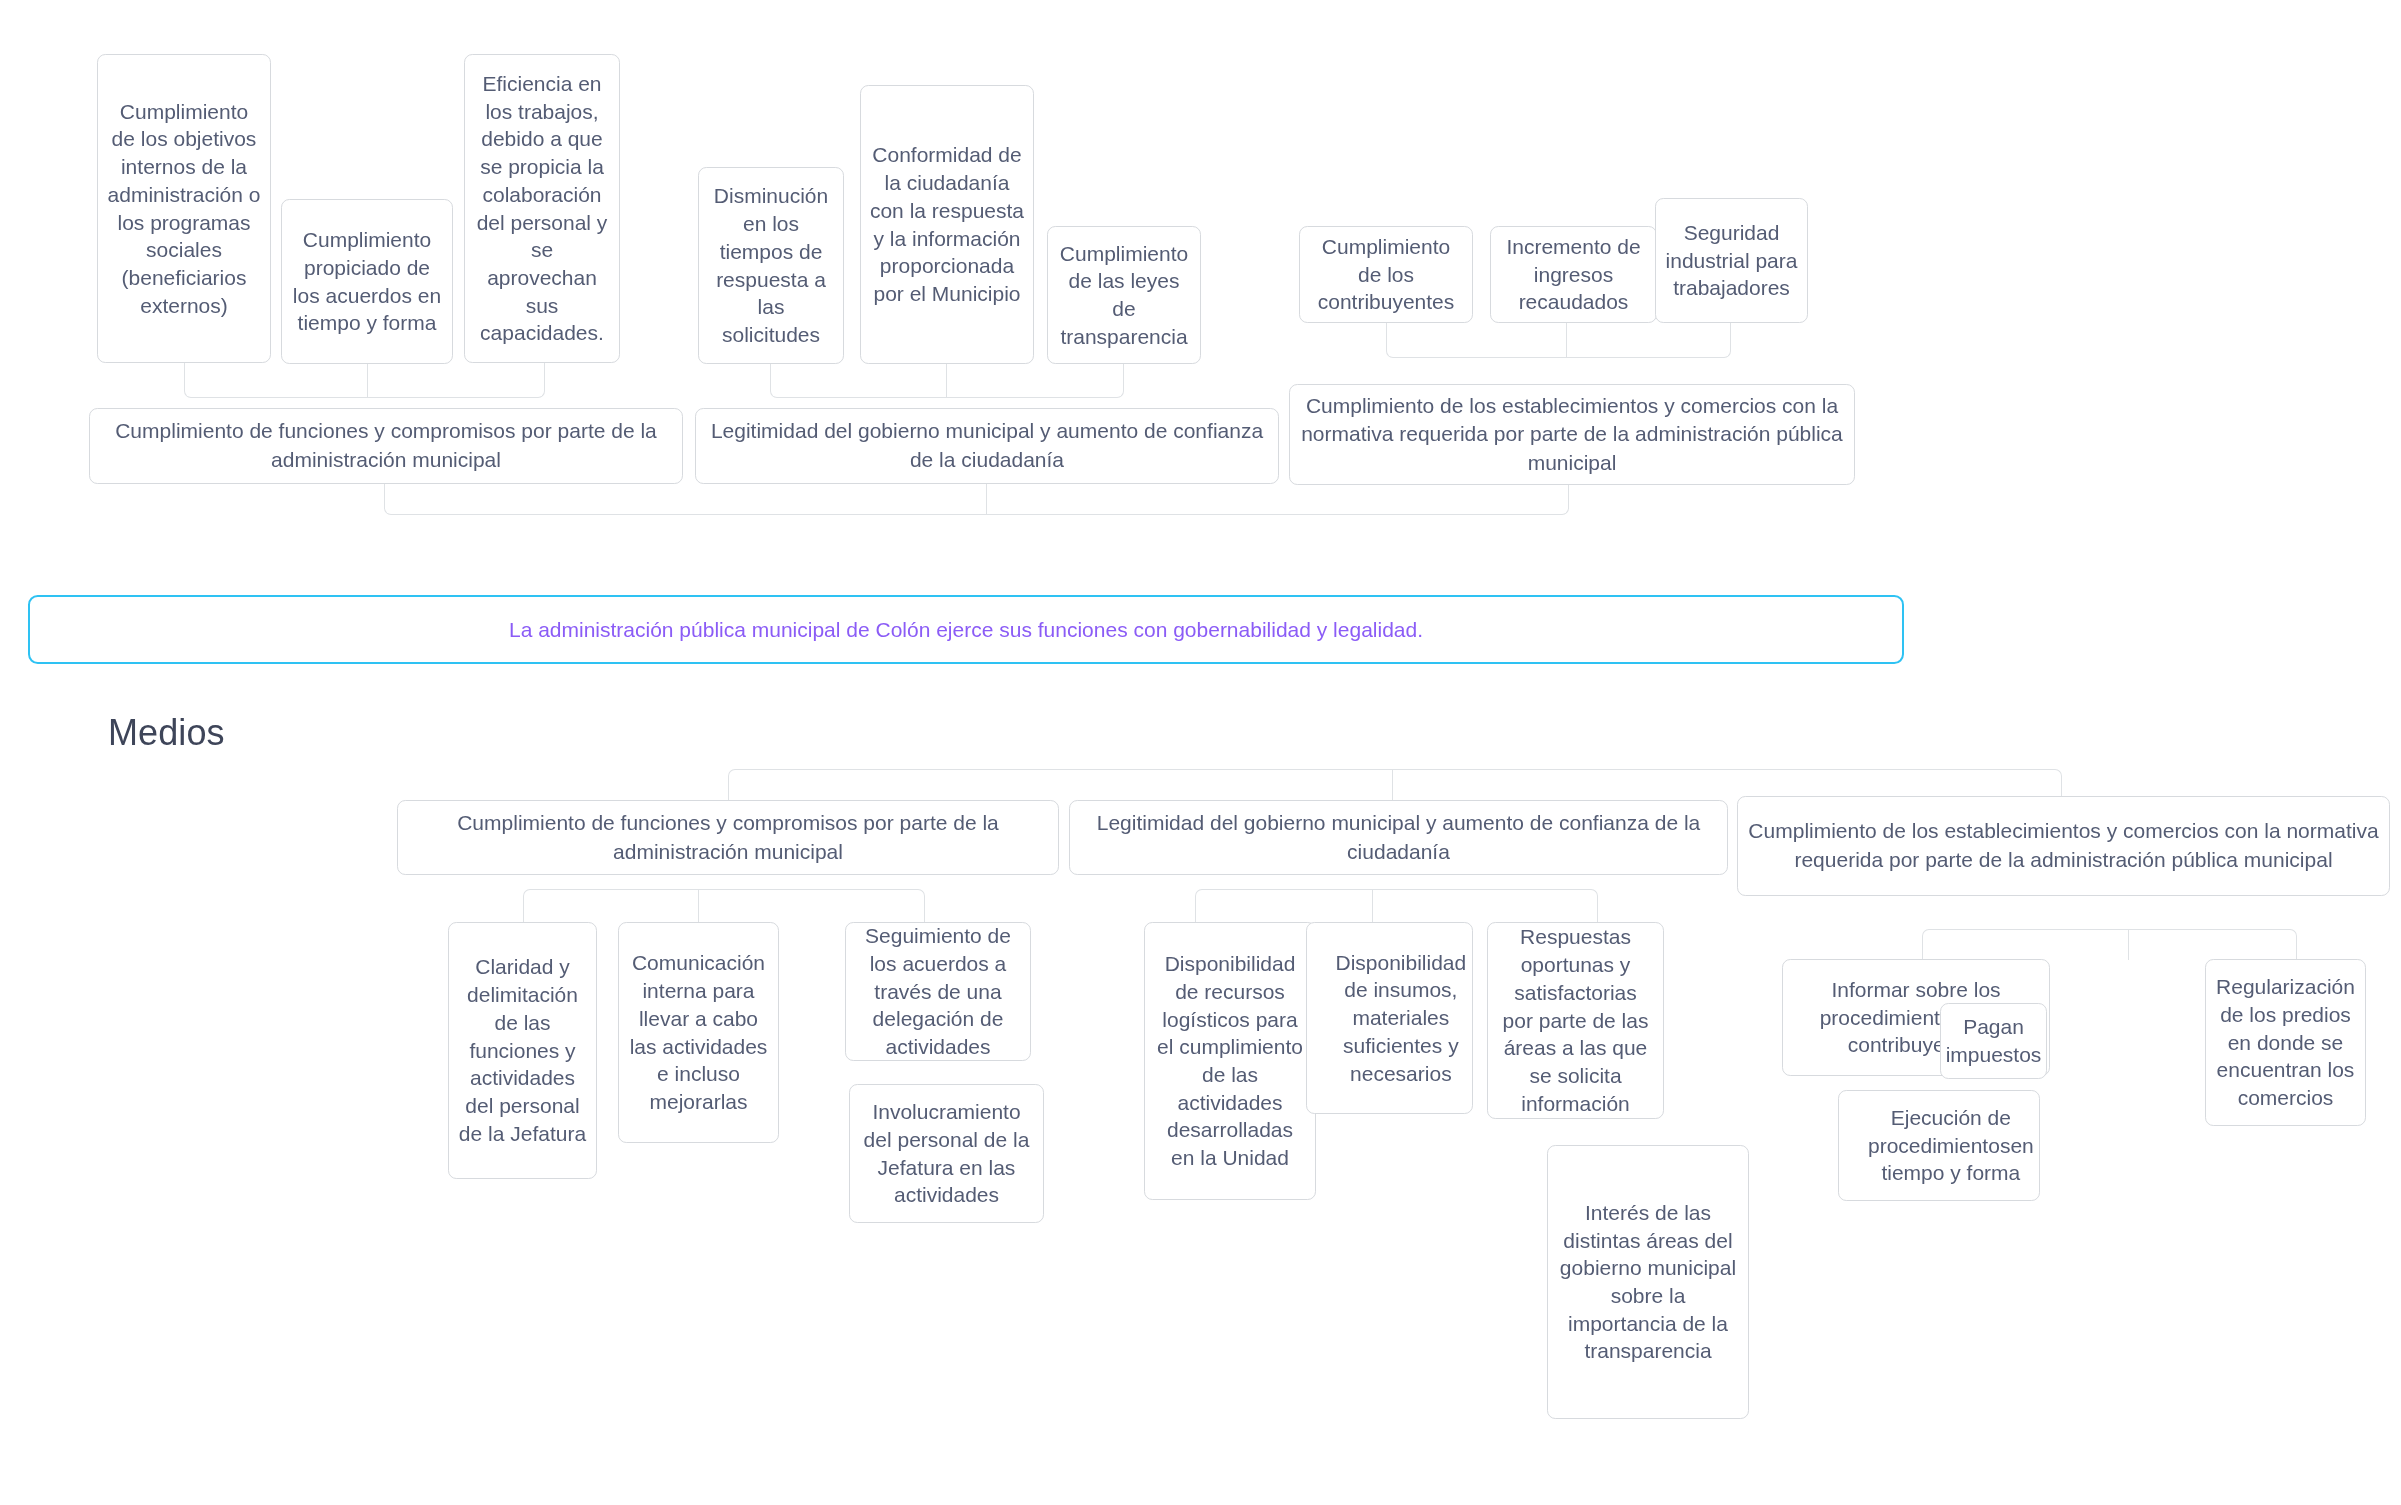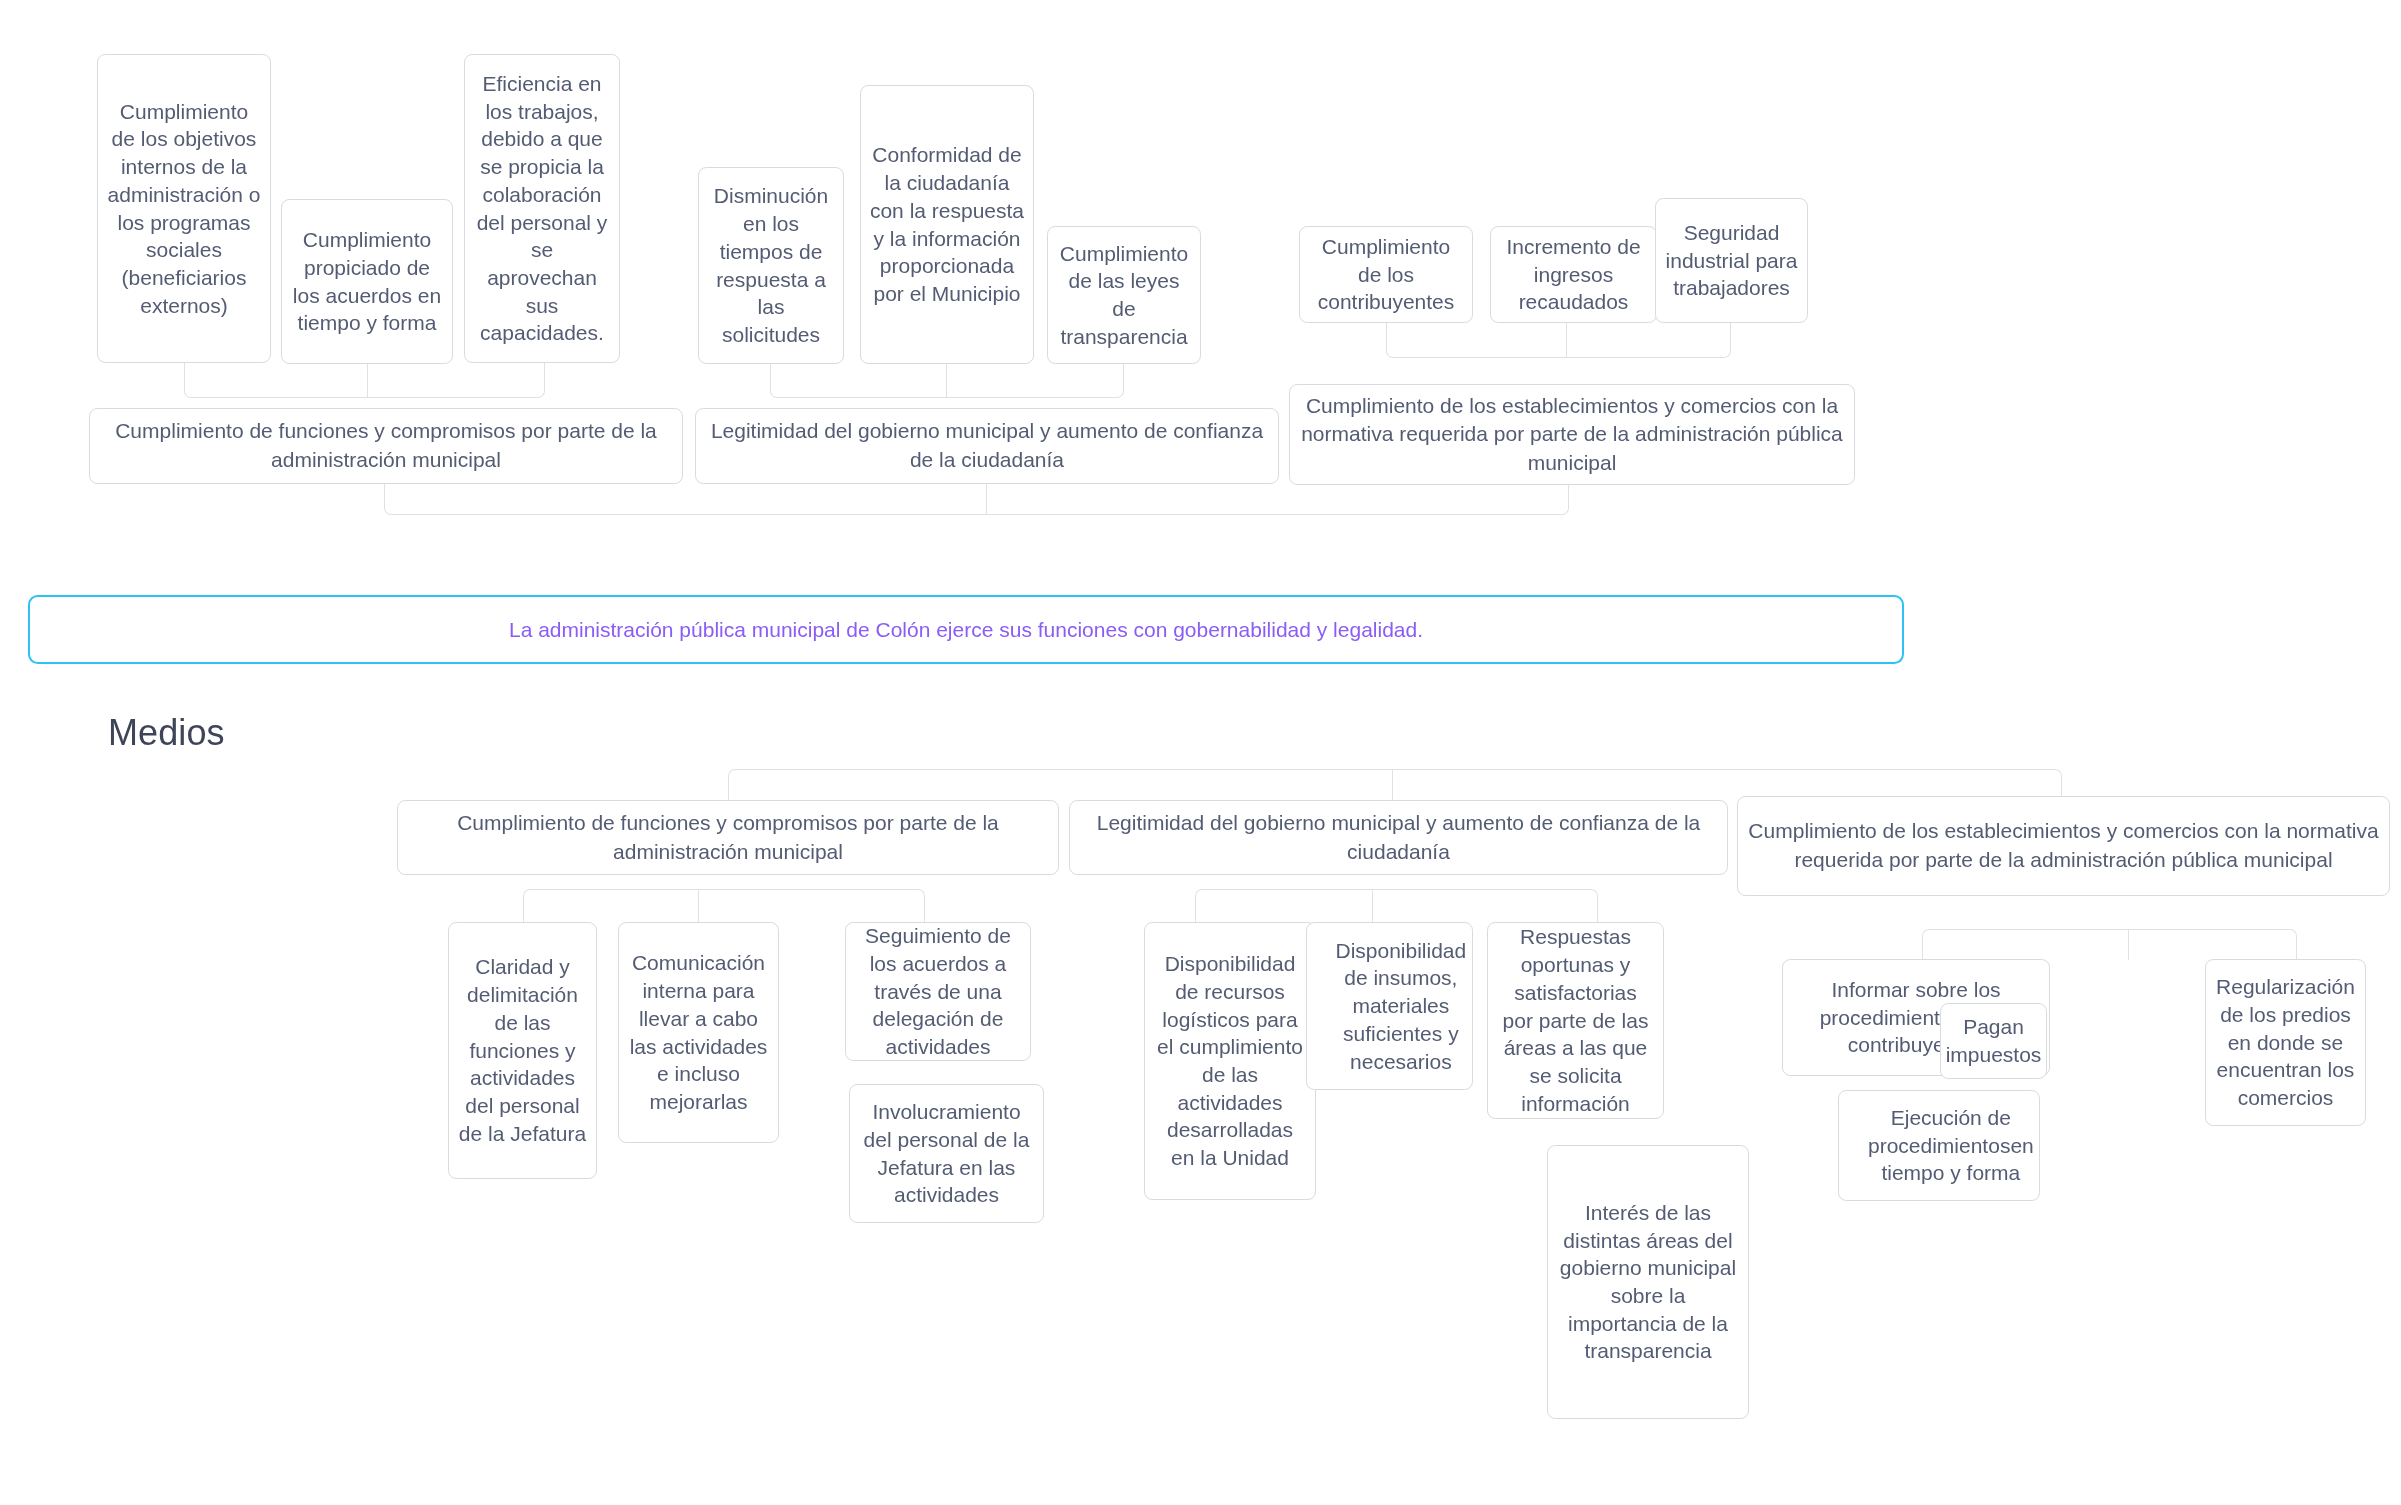--- a/index.html
+++ b/index.html
@@ -148,21 +148,21 @@
 
   <div class="node" style="left:800px; top:922px; width:186px; height:139px;margin-left:45px;">Seguimiento de los acuerdos a través de una delegación de actividades</div>
 
   <div class="node" style="left:849px; top:1084px; width:195px; height:139px;">Involucramiento del personal de la Jefatura en las actividades</div>
 
   <div class="bracket" style="left:1195px; top:889px; width:403px; height:33px;"></div>
   <div class="conn v" style="left:1372px; top:889px; height:33px;"></div>
 
   <div class="node" style="left:1144px; top:922px; width:172px; height:278px;">Disponibilidad de recursos logísticos para el cumplimiento de las actividades desarrolladas en la Unidad</div>
 
-  <div class="node" style="left:1306px; top:922px; width:167px; height:168px;padding-left:31px;">Disponibilidad de insumos, materiales suficientes y necesarios</div>
+  <div class="node" style="left:1306px; top:922px; width:167px; height:192px;padding-left:31px;">Disponibilidad de insumos, materiales suficientes y necesarios</div>
 
   <div class="node" style="left:1487px; top:922px; width:177px; height:197px;">Respuestas oportunas y satisfactorias por parte de las áreas a las que se solicita información</div>
 
   <div class="node" style="left:1539px; top:1145px; width:202px; height:274px;margin-left:8px;">Interés de las distintas áreas del gobierno municipal sobre la importancia de la transparencia</div>
 
   <div class="bracket" style="left:1922px; top:929px; width:375px; height:31px;"></div>
   <div class="conn v" style="left:2128px; top:929px; height:31px;"></div>
 
   <div class="node" style="left:1782px; top:959px; width:268px; height:117px;">Informar sobre los procedimientos a los contribuyentes</div>
 

